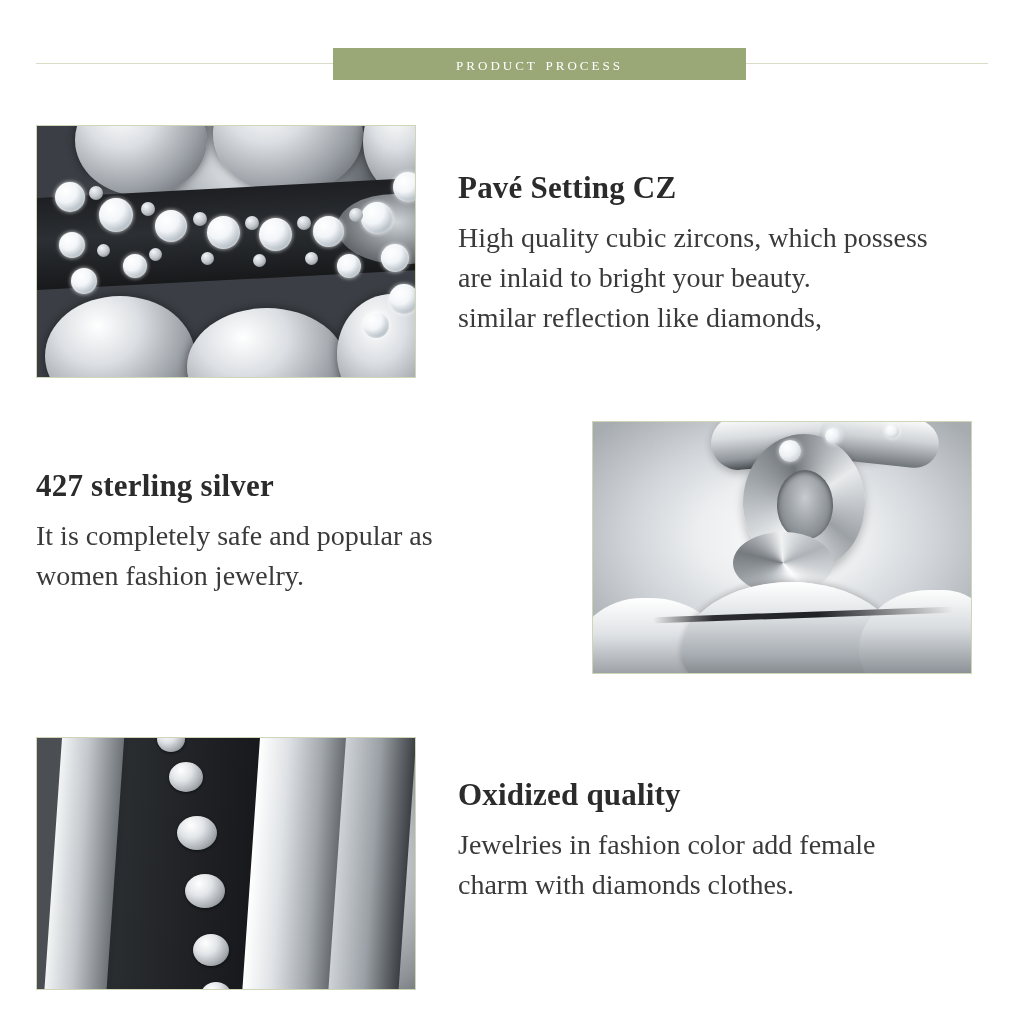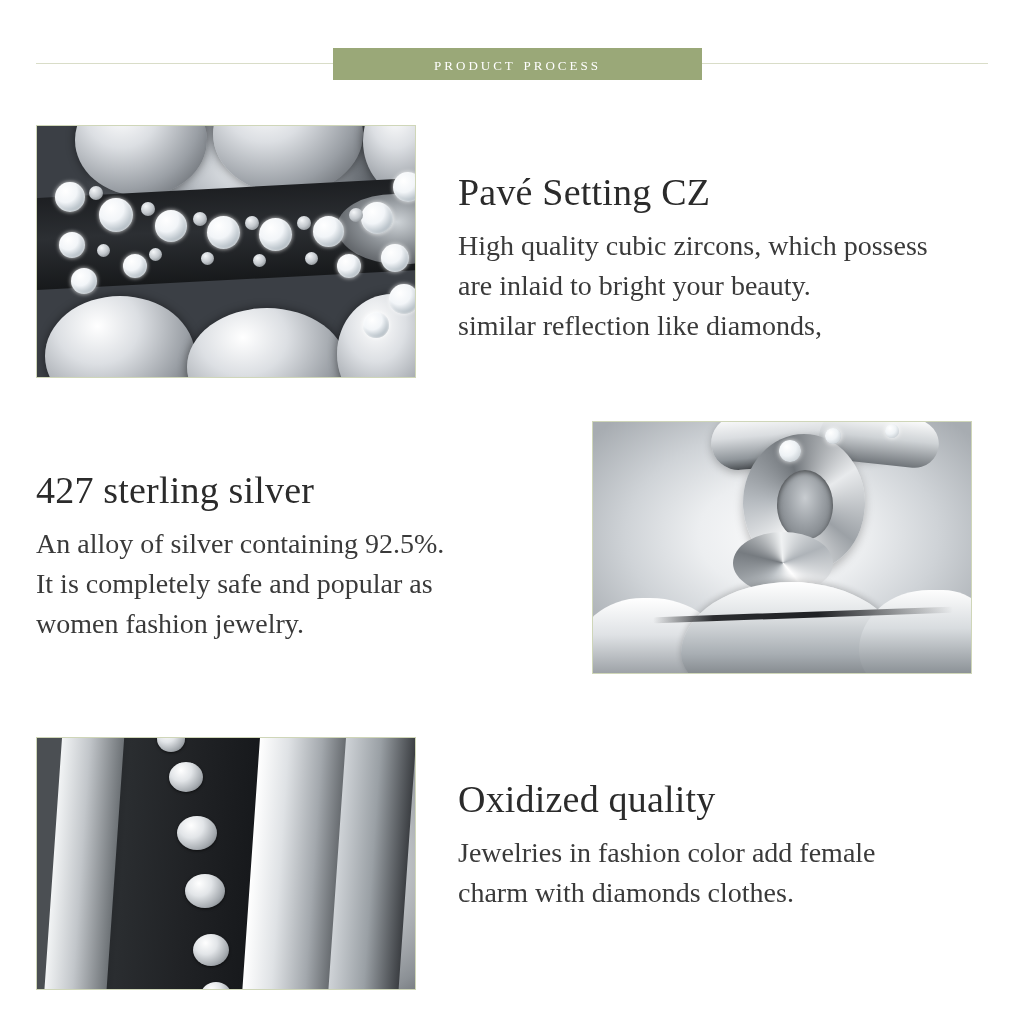--- a/index.html
+++ b/index.html
@@ -30,21 +30,21 @@
     top: 15px;
     left: 36px;
     width: 952px;
     height: 1px;
     background: #d9ddc8;
   }
   .header-band {
     position: absolute;
     top: 0;
     left: 333px;
-    width: 369px;
+    width: 413px;
     height: 32px;
     background: #9aa878;
     display: flex;
     align-items: center;
     justify-content: center;
   }
   .header-title {
     color: #ffffff;
     font-family: "Liberation Serif", serif;
     font-size: 19px;
@@ -65,22 +65,22 @@
   .photo .inner {
     position: absolute;
     inset: 0;
   }
 
   
   .block { position: absolute; }
   .block h2 {
     margin: 0 0 12px 0;
     font-family: "Liberation Serif", serif;
-    font-weight: 400;
-    font-size: 38px;
+    font-weight: 700;
+    font-size: 31px;
     color: #2b2b2b;
     letter-spacing: 0.2px;
   }
   .block p {
     margin: 0;
     font-family: "Liberation Serif", serif;
     font-size: 28px;
     line-height: 1.42;
     color: #3a3a3a;
   }
@@ -291,21 +291,20 @@
     <p>
       <span class="line">High quality cubic zircons, which possess</span>
       <span class="line">are inlaid to bright your beauty.</span>
       <span class="line">similar reflection like diamonds,</span>
     </p>
   </div>
 
   <div class="block" id="text-925">
     <h2>427 sterling silver</h2>
     <p>
-      <span class="line">An alloy of silver containing 92.5%.</span>
       <span class="line">It is completely safe and popular as</span>
       <span class="line">women fashion jewelry.</span>
     </p>
   </div>
 
   <div class="photo" id="photo-clasp">
     <div class="inner">
       <div class="bg"></div>
       <div class="bar"></div>
       <div class="barlink"></div>

